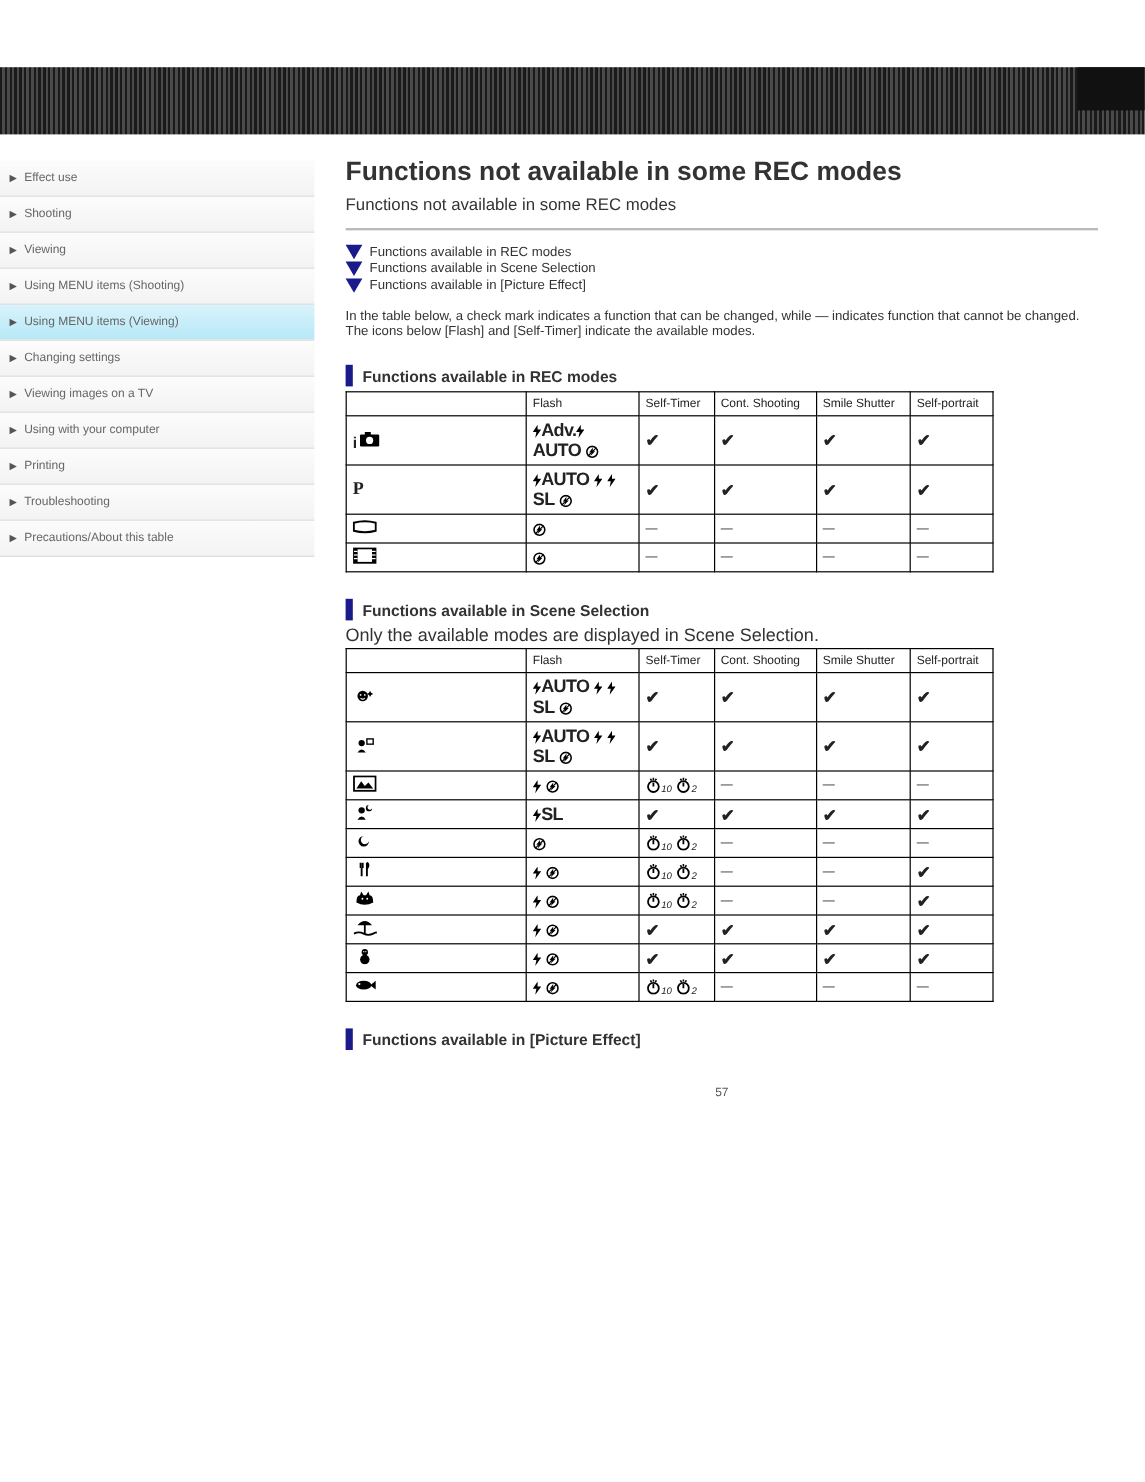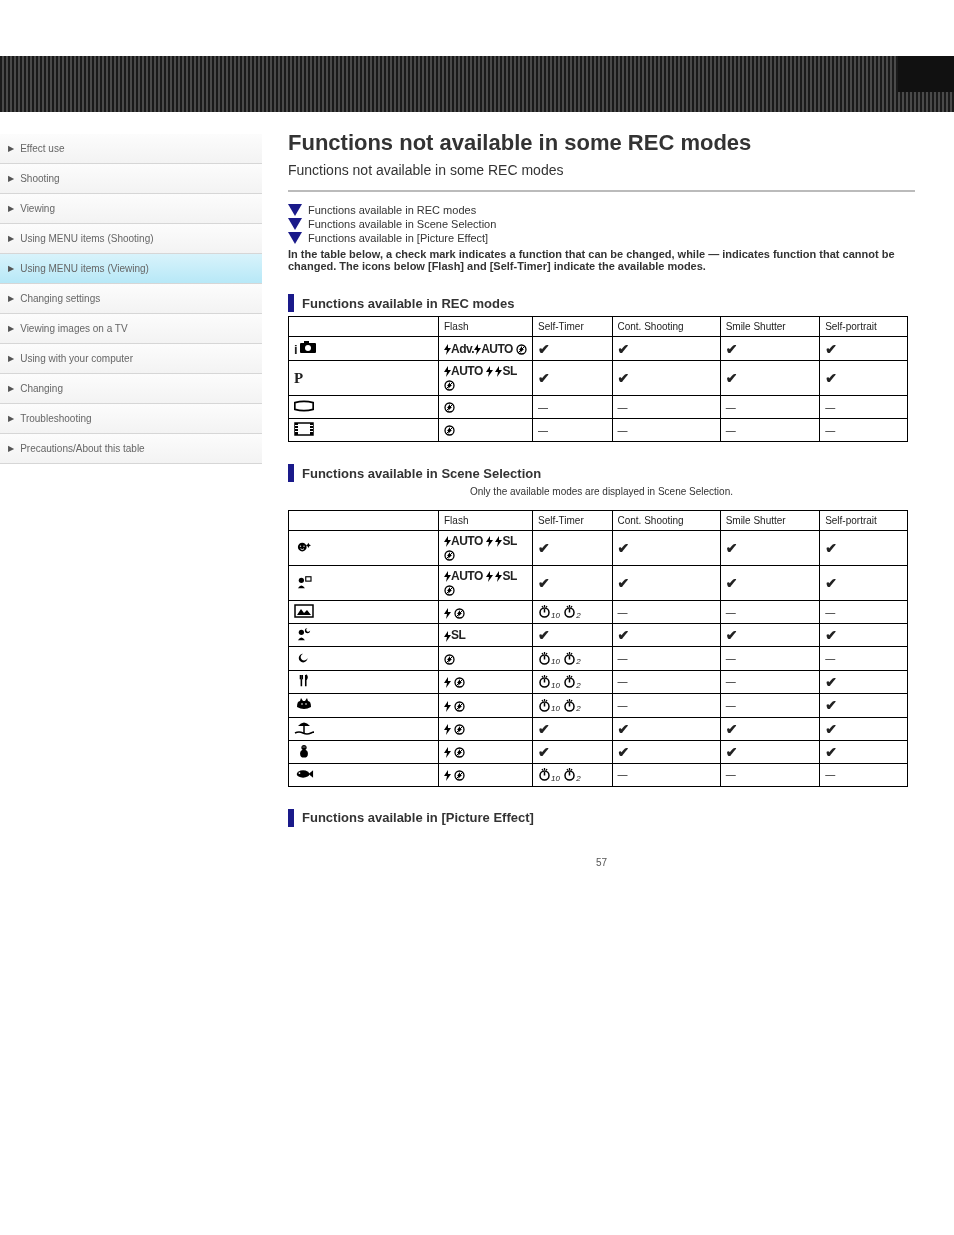--- a/index.html
+++ b/index.html
@@ -28,33 +28,33 @@
   .sb-arrow { color: #2a6ae0; font-size: 16px; }
   .content { flex: 1; padding: 18px 39px 40px 26px; }
   .page-title { font-size: 22px; font-weight: bold; color: #333; margin-bottom: 6px; }
   .page-sub { font-size: 14px; color: #333; margin-bottom: 12px; }
   hr.thin { border: none; border-top: 2px solid #bbb; margin: 4px 0 12px 0; }
   .link-line { display: flex; align-items: center; margin: 2px 0; font-size: 11px; color: #333; }
   .tri-down {
     width: 0; height: 0; border-left: 7px solid transparent; border-right: 7px solid transparent;
     border-top: 12px solid #1a1a8a; margin-right: 6px;
   }
-  .note-line { font-size: 11px; color: #333; margin-top: 4px; font-weight: bold; }
+  .note-line { font-size: 11px; color: #333; margin-top: 14px; }
   .sect-head { display: flex; align-items: center; margin: 22px 0 4px 0; }
   .sect-bar { width: 6px; height: 18px; background: #1a1a8a; margin-right: 8px; }
   .sect-title { font-size: 13px; font-weight: bold; color: #333; }
-  .sect-note { font-size: 10px; color: #333; margin: 4px 0 13px 0; text-align: center; }
-  table.func { border-collapse: collapse; width: 620px; font-size: 10px; color: #222; }
+  .sect-note { font-size: 15px; color: #333; margin: 4px 0 2px 0; }
+  table.func { border-collapse: collapse; width: 540px; font-size: 10px; color: #222; }
   table.func th, table.func td { border: 1.5px solid #000; padding: 3px 5px; vertical-align: middle; }
   table.func th { font-weight: normal; text-align: left; height: 20px; }
   .mode-col { width: 150px; }
   .flash-col { width: 94px; }
   .check { font-size: 14px; font-weight: bold; }
   .icon-svg { display: inline-block; vertical-align: middle; }
-  .flash-glyph { font-family: Arial; font-size: 12px; font-weight: bold; letter-spacing: -0.5px; }
+  .flash-glyph { font-family: Arial; font-size: 15px; font-weight: bold; letter-spacing: -0.5px; }
   .timer-glyph { font-size: 12px; font-style: italic; }
   .page-num { text-align: center; font-size: 10px; color: #555; margin-top: 30px; }
 </style>
 </head>
 <body>
 
 <div class="header-bar">
   <div class="header-dark-box"></div>
 </div>
 
@@ -88,21 +88,21 @@
     <div class="sb-item">
         <span class="sb-caret">▶</span>
         <span>Viewing images on a TV</span>
       </div>
     <div class="sb-item">
         <span class="sb-caret">▶</span>
         <span>Using with your computer</span>
       </div>
     <div class="sb-item">
         <span class="sb-caret">▶</span>
-        <span>Changing</span>
+        <span>Printing</span>
       </div>
     <div class="sb-item">
         <span class="sb-caret">▶</span>
         <span>Troubleshooting</span>
       </div>
     <div class="sb-item">
         <span class="sb-caret">▶</span>
         <span>Precautions/About this table</span>
       </div>
   </div>

